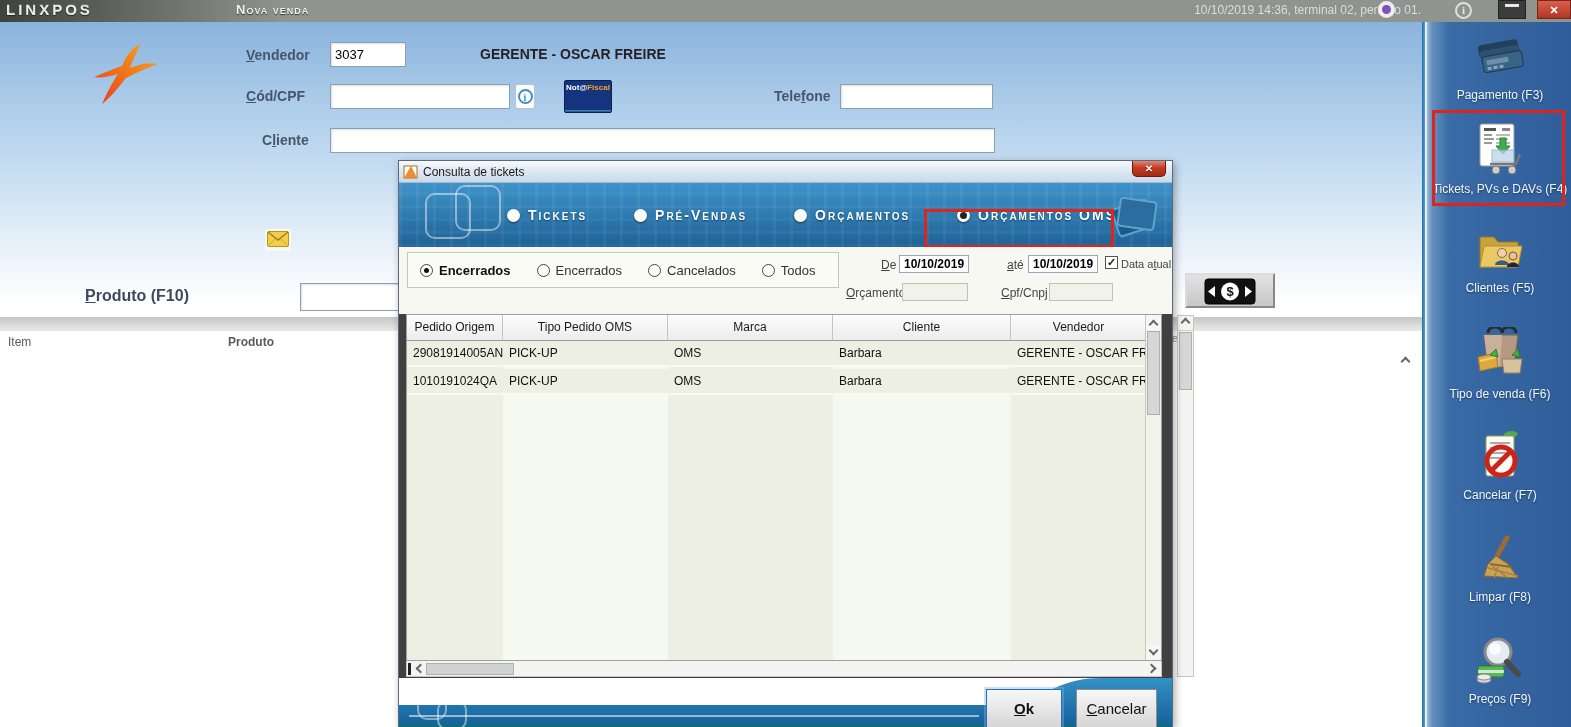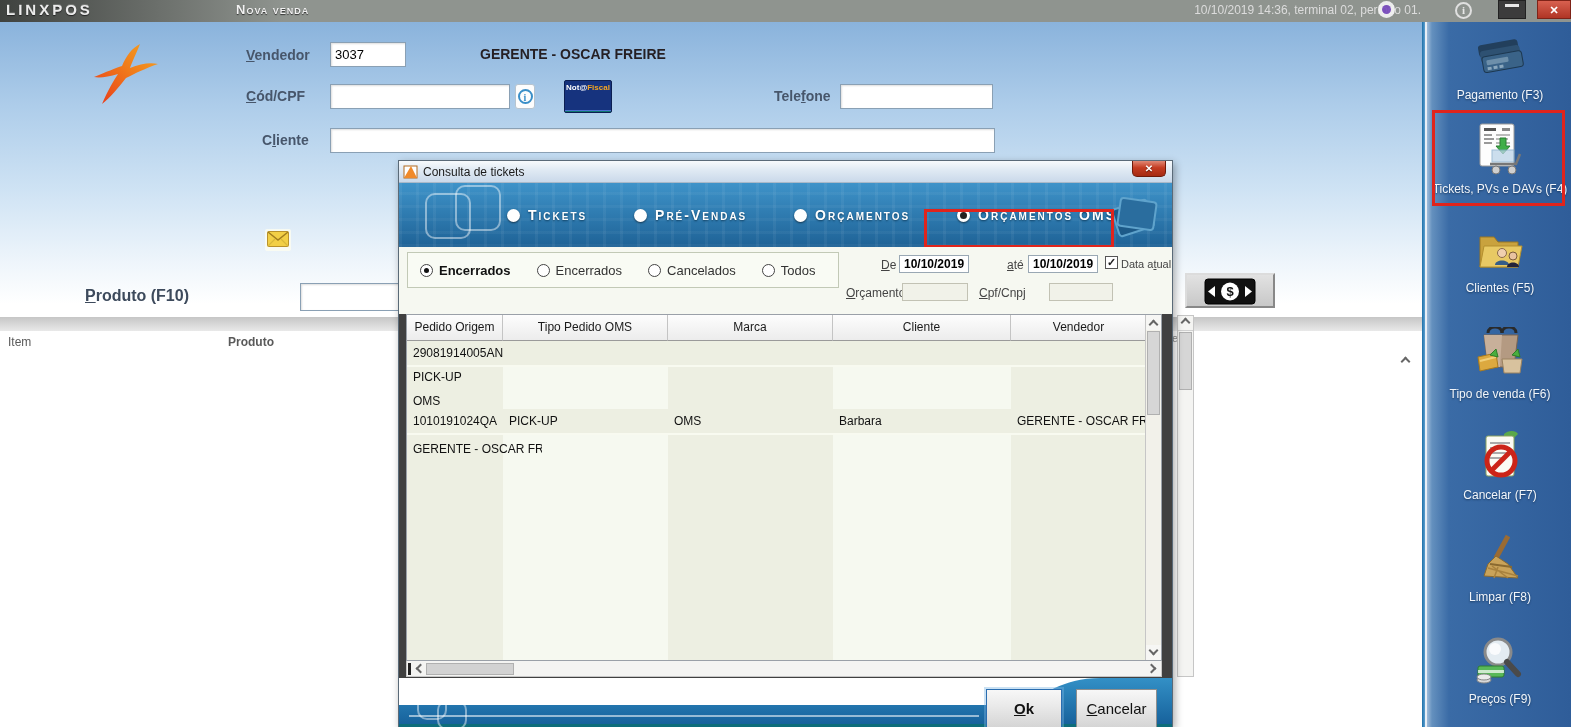--- a/index.html
+++ b/index.html
@@ -406,48 +406,48 @@
 
       <label class="small-label" style="left:482px; top:11px;"><span></span><u>D</u><span>e</span></label>
       <input class="date-input" style="left: 500px; top: 8px; width: 70px;" value="10/10/2019">
       <label class="small-label" style="left:608px; top:11px;"><span></span><u>a</u><span>té</span></label>
       <input class="date-input" style="left: 629px; top: 8px; width: 70px;" value="10/10/2019">
       <span class="checkbox" style="left:706px; top:9px;">✓</span>
       <label class="small-label" style="left:722px; top:11px; font-size:11px;"><span>Data a</span><u>t</u><span>ual</span></label>
 
       <label class="small-label" style="left:447px; top:39px;"><span></span><u>O</u><span>rçamento</span></label>
       <input class="dim-input" style="left: 503px; top: 36px; width: 66px;" value="">
-      <label class="small-label" style="left:580px; top:39px;"><span></span><u>C</u><span>pf/Cnpj</span></label>
+      <label class="small-label" style="left:602px; top:39px;"><span></span><u>C</u><span>pf/Cnpj</span></label>
       <input class="dim-input" style="left: 650px; top: 36px; width: 64px;" value="">
     </div>
 
     <div class="dlg-table">
 
       <div class="col-stripe" style="left:0; width:96px; background:#edefe2;"></div>
       <div class="col-stripe" style="left:96px; width:165px; background:#f6f9f0;"></div>
       <div class="col-stripe" style="left:261px; width:165px; background:#edefe2;"></div>
       <div class="col-stripe" style="left:426px; width:178px; background:#f6f9f0;"></div>
       <div class="col-stripe" style="left:604px; width:135px; background:#edefe2;"></div>
 
       <div class="tbl-header">
         <div class="th" style="width:96px;">Pedido Origem</div>
         <div class="th" style="width:165px;">Tipo Pedido OMS</div>
         <div class="th" style="width:165px;">Marca</div>
         <div class="th" style="width:178px;">Cliente</div>
         <div class="th" style="width:135px; border-right:none;">Vendedor</div>
       </div>
 
-      <div class="tbl-row" style="top:26px;flex-direction:column;">
+      <div class="tbl-row" style="top:26px;">
         <div class="td" style="width:96px;">29081914005AN</div>
         <div class="td" style="width:165px;">PICK-UP</div>
         <div class="td" style="width:165px;">OMS</div>
         <div class="td" style="width:178px;">Barbara</div>
         <div class="td" style="width:135px;">GERENTE - OSCAR FREIRE</div>
       </div>
-      <div class="tbl-row" style="top:54px;margin-top:40px;">
+      <div class="tbl-row" style="top:54px;">
         <div class="td" style="width:96px;">1010191024QA</div>
         <div class="td" style="width:165px;">PICK-UP</div>
         <div class="td" style="width:165px;">OMS</div>
         <div class="td" style="width:178px;">Barbara</div>
         <div class="td" style="width:135px;">GERENTE - OSCAR FREIRE</div>
       </div>
 
       <div class="vscroll">
         <div class="vs-btn">
             <span class="chev chev-up cc" style="margin-top:-2px;"></span>

